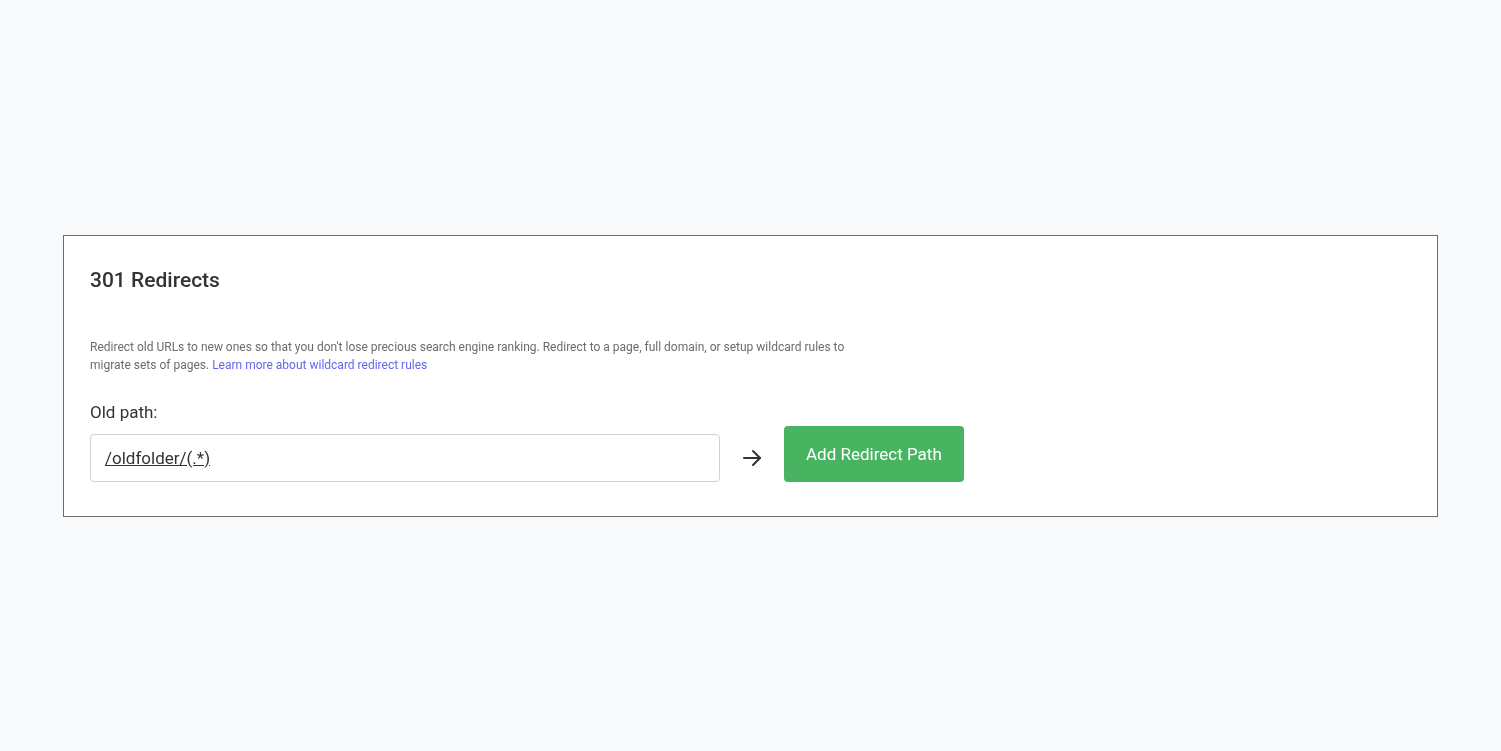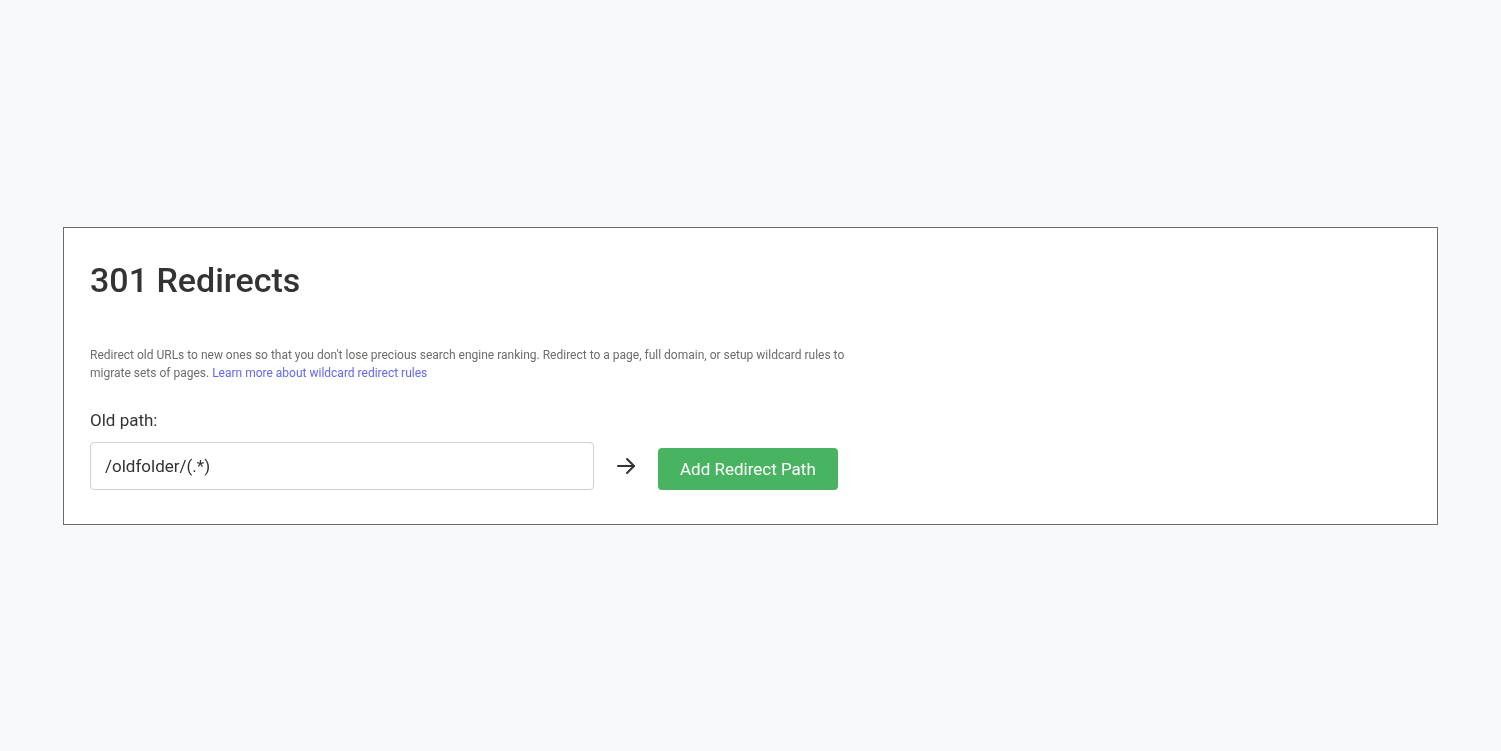--- a/index.html
+++ b/index.html
@@ -16,21 +16,21 @@
       align-items: center;
       justify-content: center;
     }
     .panel {
       background-color: #ffffff;
       border: 1px solid #6b6b6b;
       width: 1375px;
       padding: 32px 26px 34px 26px;
     }
     .panel-title {
-      font-size: 34px;
+      font-size: 21px;
       font-weight: 500;
       color: #333333;
       margin-bottom: 46px;
     }
     .panel-description {
       font-size: 12px;
       color: #6c6c6c;
       line-height: 1.5;
       max-width: 790px;
       margin-bottom: 28px;
@@ -60,38 +60,39 @@
       padding: 0 14px;
       font-size: 17px;
       color: #333333;
       outline: none;
       font-family: inherit;
     }
     .old-path-group {
       flex: 0 0 auto;
     }
     .old-path-group .field-input {
-      width: 504px;
+      width: 630px;
+      text-decoration: underline;
     }
     .arrow-wrap {
       height: 48px;
       display: flex;
       align-items: center;
       justify-content: center;
       width: 32px;
       color: #333333;
     }
     .redirect-group {
       flex: 1 1 auto;
     }
     .redirect-group .field-input {
       width: 100%;
     }
     .add-btn {
-      height: 42px;
+      height: 56px;
       background-color: #48b461;
       color: #ffffff;
       border: none;
       border-radius: 4px;
       padding: 4px 22px;
       font-size: 17px;
       font-weight: 400;
       cursor: pointer;
       white-space: nowrap;
       font-family: inherit;

